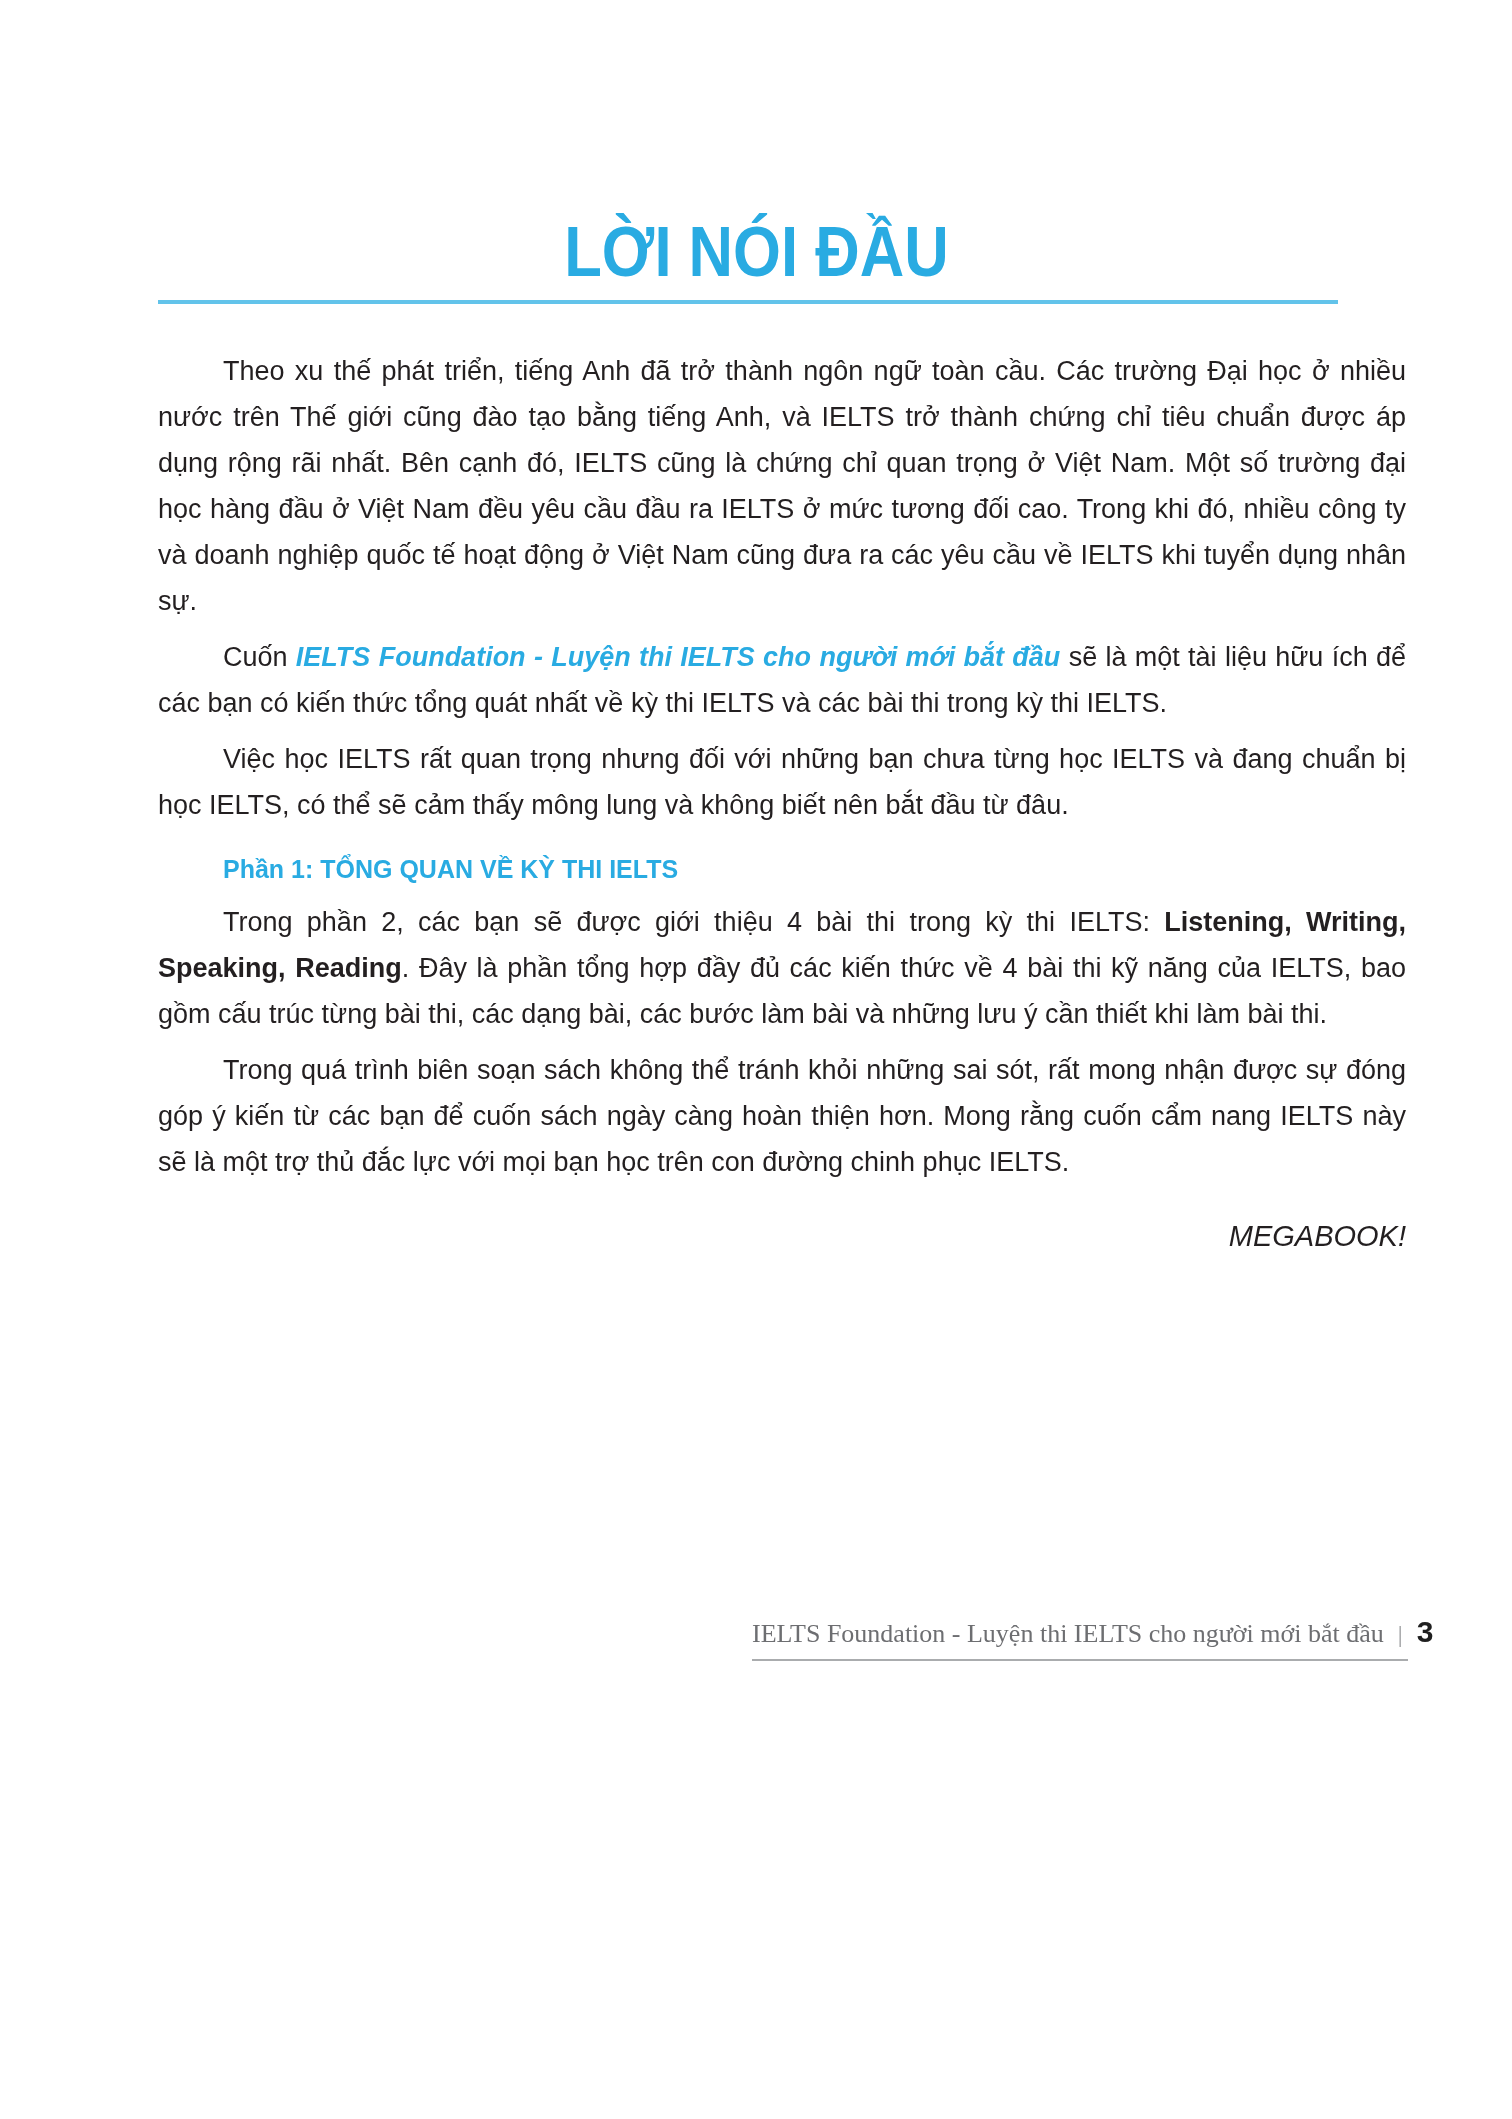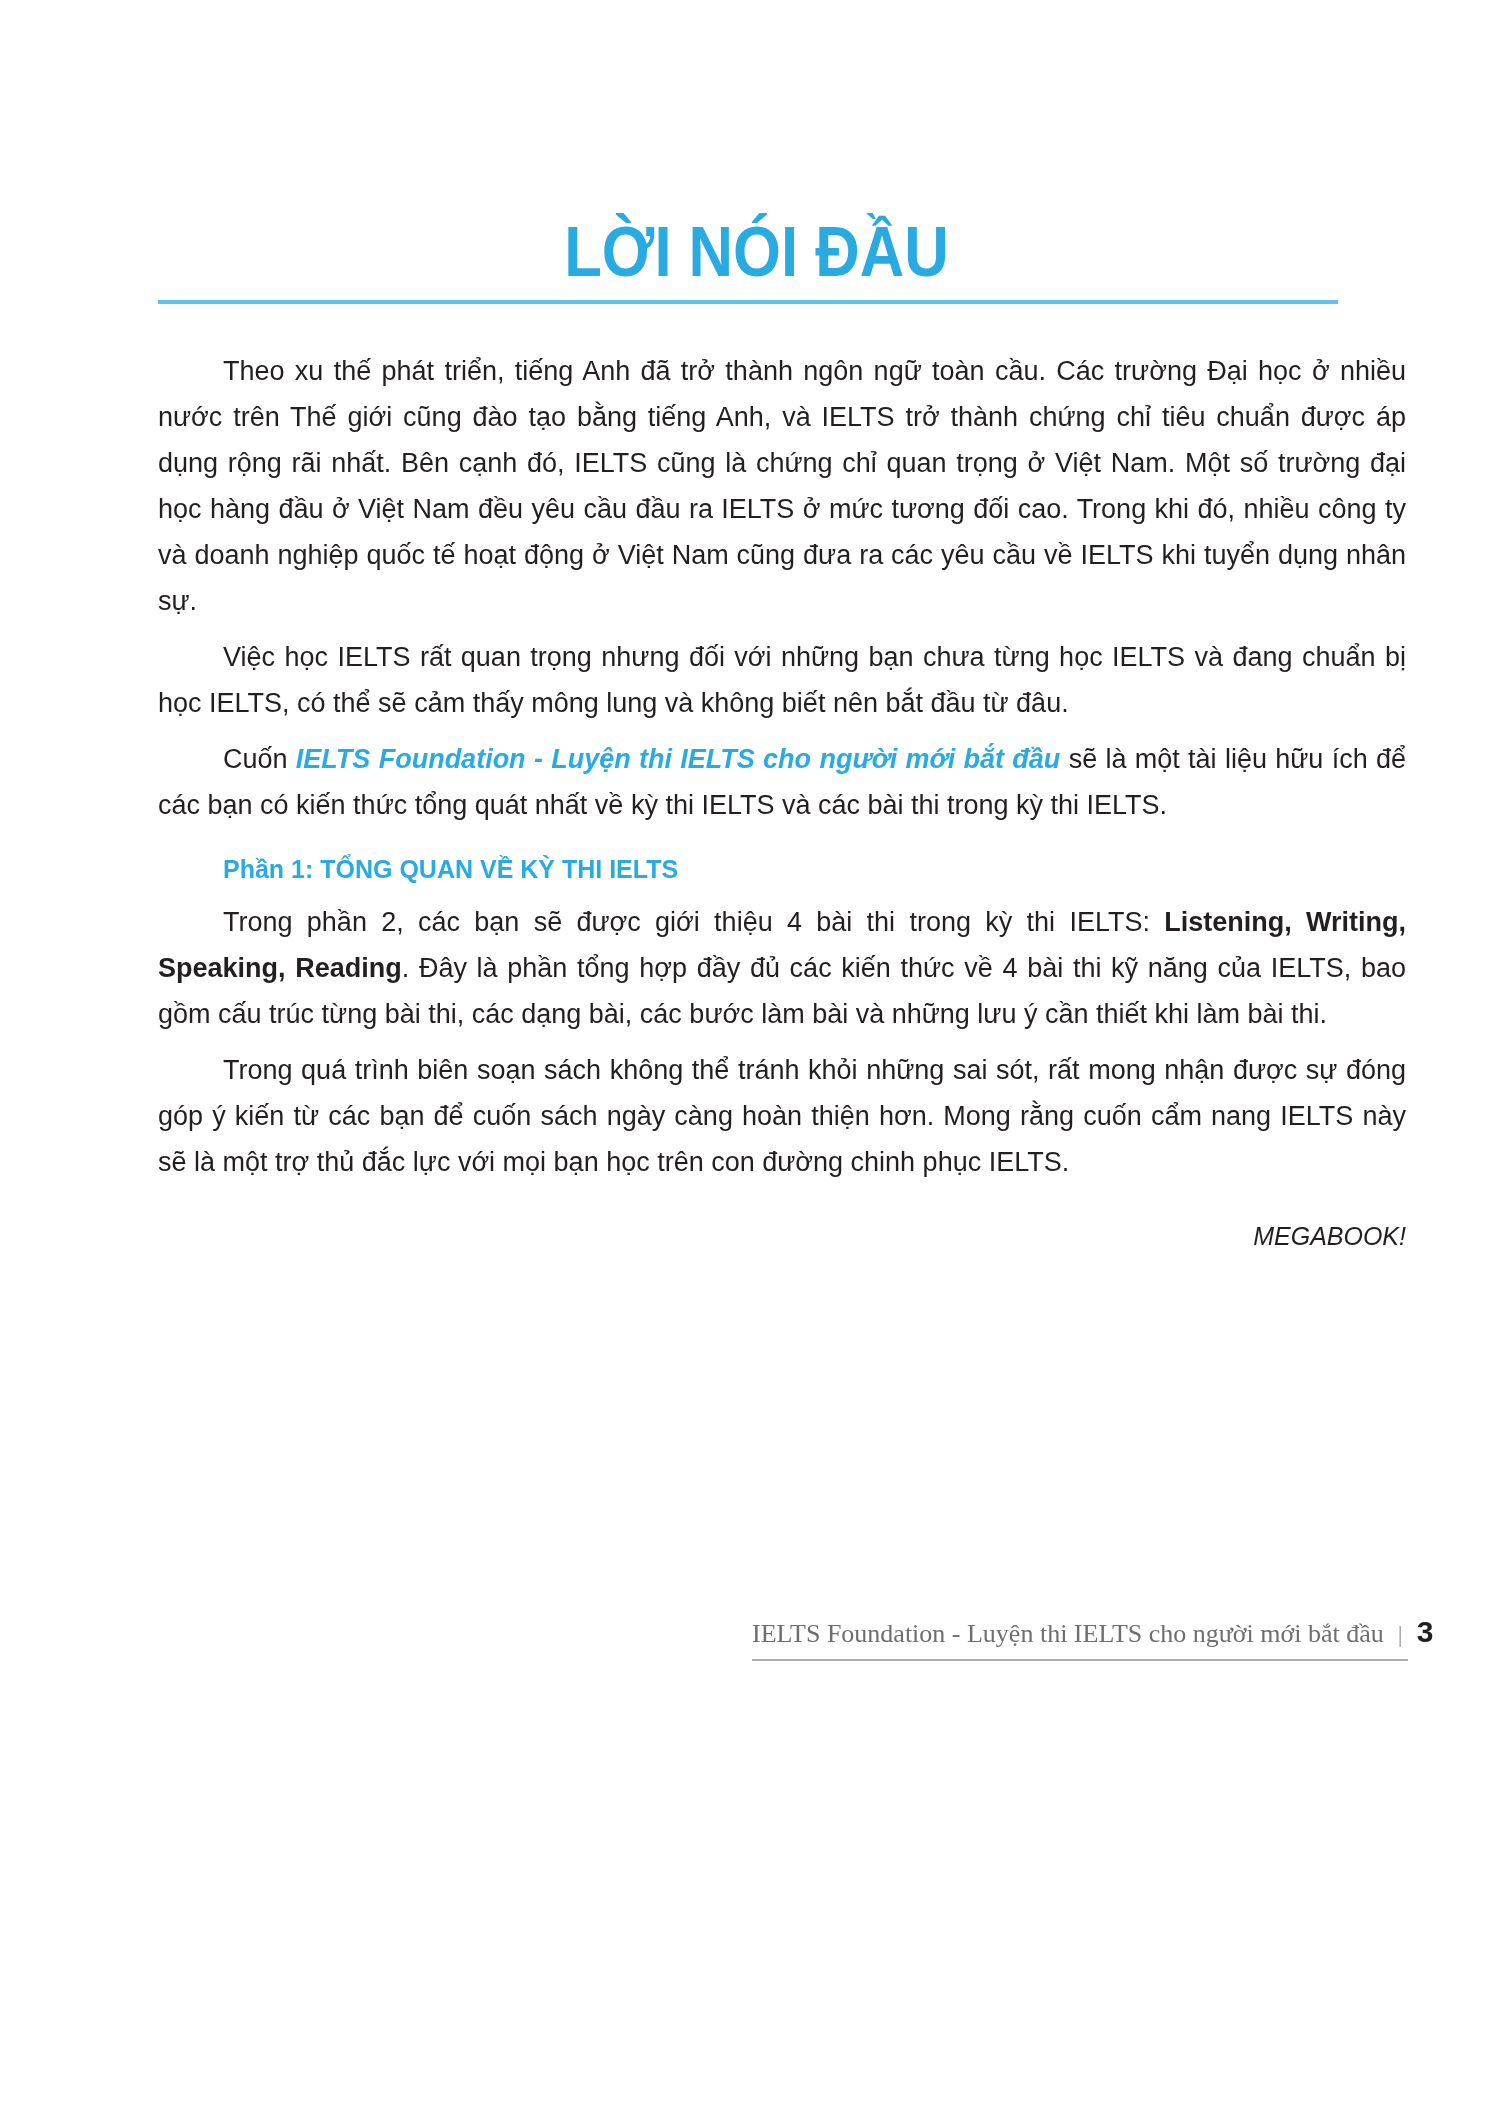--- a/index.html
+++ b/index.html
@@ -58,21 +58,21 @@
     font-style: italic;
   }
   .run-bold {
     font-weight: bold;
   }
   .signature {
     margin: 28px 0 0 0;
     text-align: right;
     text-indent: 0;
     font-style: italic;
-    font-size: 25px;
+    font-size: 29px;
     color: #231f20;
   }
   .footer {
     position: absolute;
     right: 104px;
     bottom: 95px;
     width: 656px;
     box-sizing: border-box;
     border-bottom: 2px solid #aaacae;
     padding: 0 36px 10px 0;
@@ -101,22 +101,22 @@
 
 <div class="page">
 
   <header class="doc-header">
     <h1 class="doc-title">LỜI NÓI ĐẦU</h1>
   </header>
   <div class="title-rule"></div>
 
   <main class="page-content">
     <p class="body-para"><span>Theo xu thế phát triển, tiếng Anh đã trở thành ngôn ngữ toàn cầu. Các trường Đại học ở nhiều nước trên Thế giới cũng đào tạo bằng tiếng Anh, và IELTS trở thành chứng chỉ tiêu chuẩn được áp dụng rộng rãi nhất. Bên cạnh đó, IELTS cũng là chứng chỉ quan trọng ở Việt Nam. Một số trường đại học hàng đầu ở Việt Nam đều yêu cầu đầu ra IELTS ở mức tương đối cao. Trong khi đó, nhiều công ty và doanh nghiệp quốc tế hoạt động ở Việt Nam cũng đưa ra các yêu cầu về IELTS khi tuyển dụng nhân sự.</span></p>
+    <p class="body-para"><span>Cuốn </span><span class="run-brand">IELTS Foundation - Luyện thi IELTS cho người mới bắt đầu</span><span> sẽ là một tài liệu hữu ích để các bạn có kiến thức tổng quát nhất về kỳ thi IELTS và các bài thi trong kỳ thi IELTS.</span></p>
     <p class="body-para"><span>Việc học IELTS rất quan trọng nhưng đối với những bạn chưa từng học IELTS và đang chuẩn bị học IELTS, có thể sẽ cảm thấy mông lung và không biết nên bắt đầu từ đâu.</span></p>
-    <p class="body-para"><span>Cuốn </span><span class="run-brand">IELTS Foundation - Luyện thi IELTS cho người mới bắt đầu</span><span> sẽ là một tài liệu hữu ích để các bạn có kiến thức tổng quát nhất về kỳ thi IELTS và các bài thi trong kỳ thi IELTS.</span></p>
     <h2 class="section-heading"><span>Phần 1: TỔNG QUAN VỀ KỲ THI IELTS</span></h2>
     <p class="body-para"><span>Trong phần 2, các bạn sẽ được giới thiệu 4 bài thi trong kỳ thi IELTS: </span><span class="run-bold">Listening, Writing, Speaking, Reading</span><span>. Đây là phần tổng hợp đầy đủ các kiến thức về 4 bài thi kỹ năng của IELTS, bao gồm cấu trúc từng bài thi, các dạng bài, các bước làm bài và những lưu ý cần thiết khi làm bài thi.</span></p>
     <p class="body-para"><span>Trong quá trình biên soạn sách không thể tránh khỏi những sai sót, rất mong nhận được sự đóng góp ý kiến từ các bạn để cuốn sách ngày càng hoàn thiện hơn. Mong rằng cuốn cẩm nang IELTS này sẽ là một trợ thủ đắc lực với mọi bạn học trên con đường chinh phục IELTS.</span></p>
     <p class="signature">MEGABOOK!</p>
   </main>
 
   <footer class="footer">
     <span class="footer-book-title">IELTS Foundation - Luyện thi IELTS cho người mới bắt đầu</span><span class="footer-sep">|</span><span class="footer-page-number">3</span>
   </footer>
 

